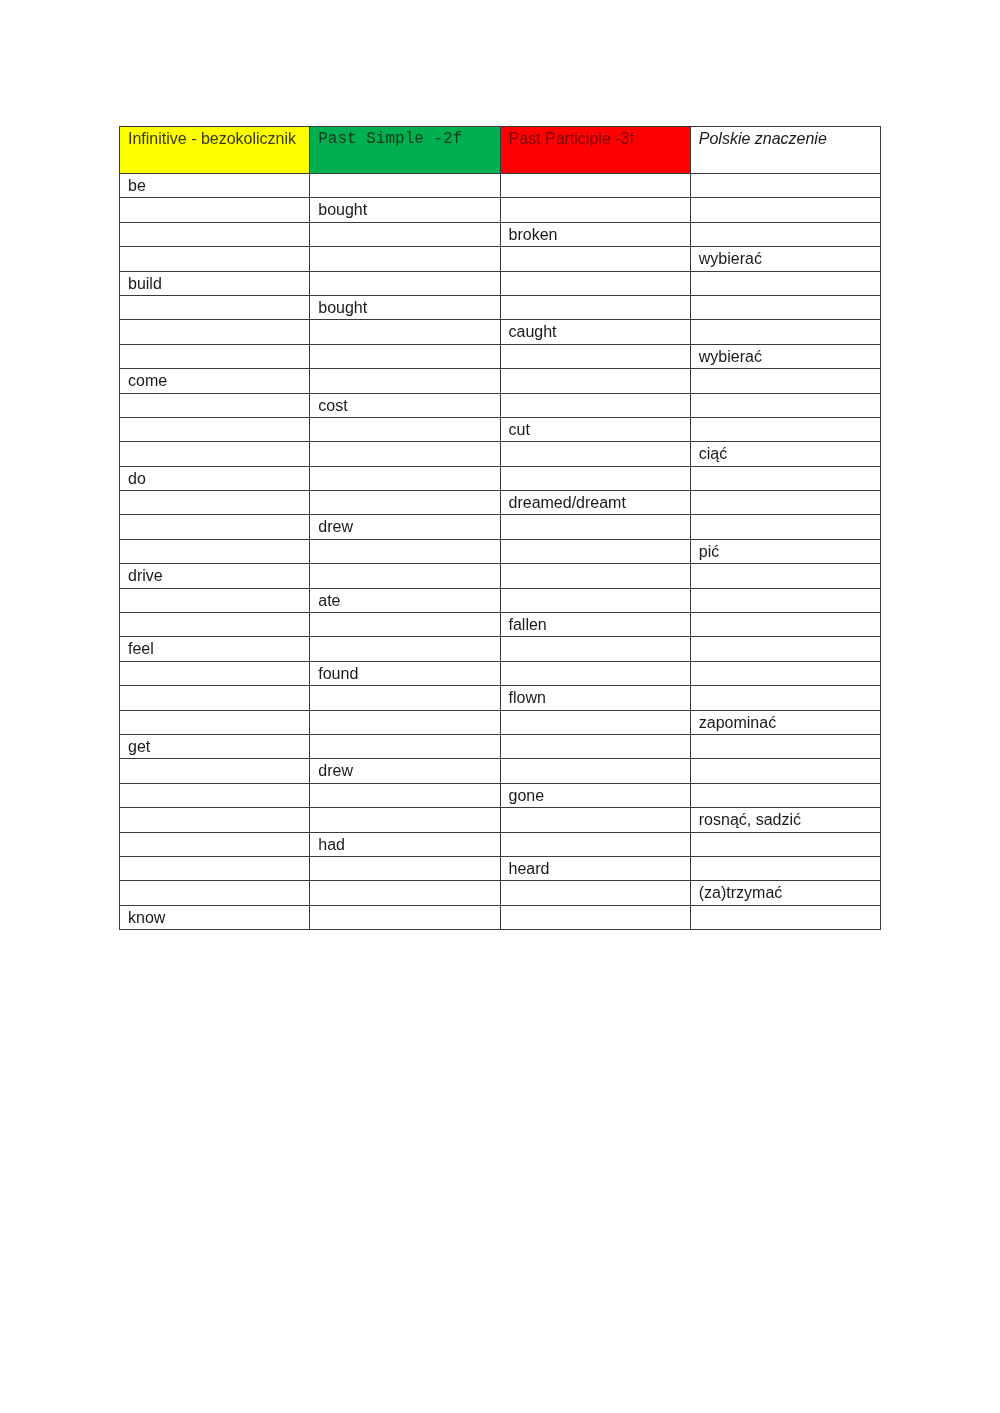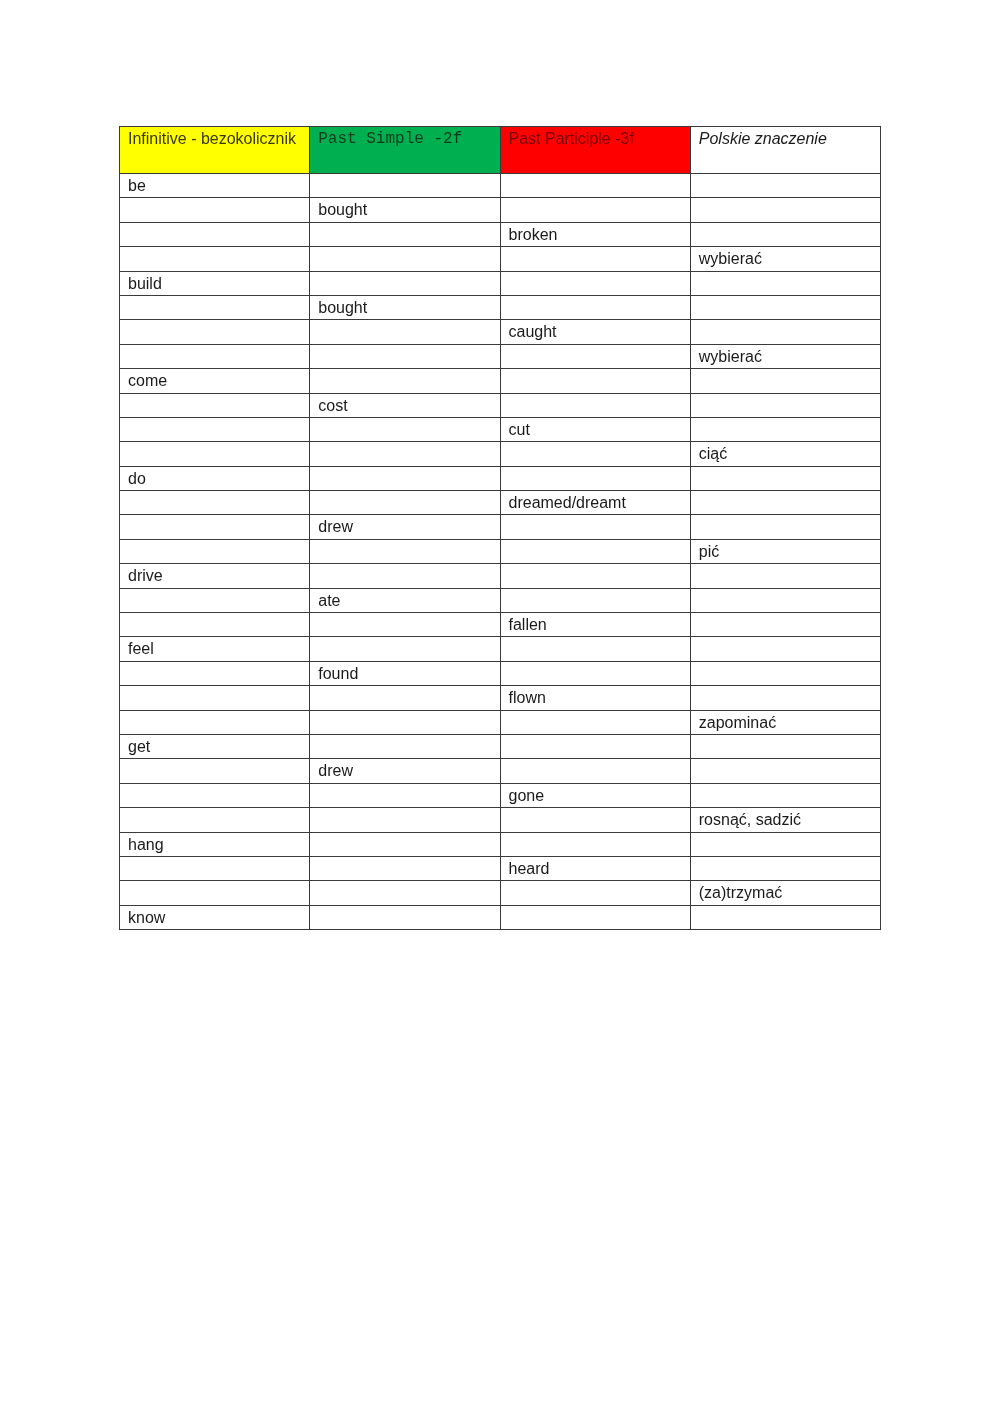--- a/index.html
+++ b/index.html
@@ -237,22 +237,22 @@
           <td>gone</td>
           <td></td>
         </tr>
         <tr>
           <td></td>
           <td></td>
           <td></td>
           <td>rosnąć, sadzić</td>
         </tr>
         <tr>
-          <td>hang</td>
-          <td></td>
+          <td></td>
+          <td>had</td>
           <td></td>
           <td></td>
         </tr>
         <tr>
           <td></td>
           <td></td>
           <td>heard</td>
           <td></td>
         </tr>
         <tr>

